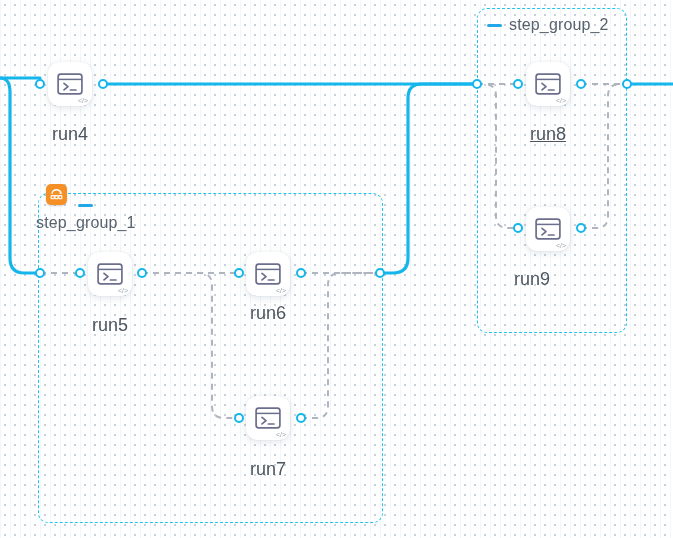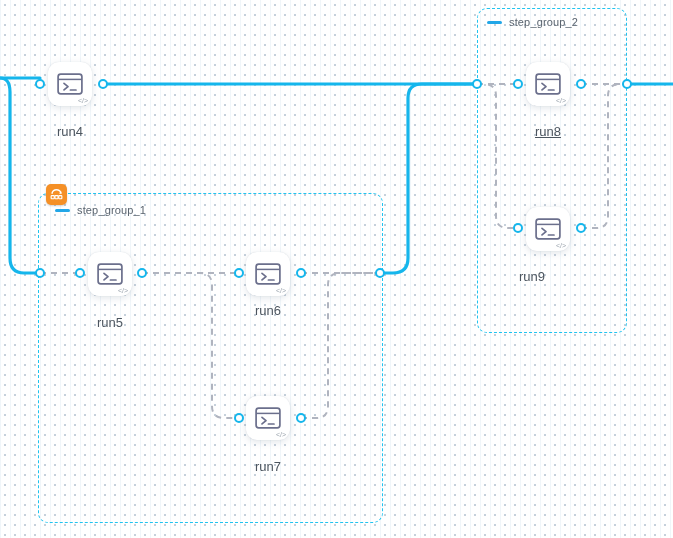--- a/index.html
+++ b/index.html
@@ -45,21 +45,21 @@
   }
   .collapse-dash {
     display: inline-block;
     width: 15px;
     height: 3px;
     border-radius: 2px;
     background: #22a7e8;
     flex: 0 0 auto;
   }
   .group-label {
-    font-size: 11px;
+    font-size: 16px;
     color: #59636e;
     letter-spacing: 0.15px;
     text-align: center;
   }
   .group-badge {
     position: absolute;
     width: 21px;
     height: 21px;
     border-radius: 5px;
     background: #f59026;
@@ -85,21 +85,21 @@
     position: absolute;
     right: 4px;
     bottom: 2px;
     font-size: 7px;
     color: #9aa3ad;
     line-height: 1;
     font-family: "Liberation Sans", sans-serif;
   }
   .node-label {
     position: absolute;
-    font-size: 13px;
+    font-size: 18px;
     color: #4c555f;
     text-align: center;
     white-space: nowrap;
     transform: translateX(-50%);
   }
   
   .port {
     position: absolute;
     width: 10px;
     height: 10px;
@@ -147,21 +147,21 @@
   <div class="group-badge" style="left:46px; top:184px;">
     <svg width="15" height="15" viewBox="0 0 16 16" aria-hidden="true">
       <path d="M3.2 6.6 A5 5 0 0 1 12.8 6.6" fill="none" stroke="#ffffff" stroke-width="1.5" stroke-linecap="round"></path>
       <path d="M12.9 4.2 L13.2 6.9 L10.6 7.0 Z" fill="#ffffff"></path>
       <rect x="2.3" y="9.2" width="3.3" height="3.3" rx="0.6" fill="none" stroke="#ffffff" stroke-width="1.2"></rect>
       <rect x="6.35" y="9.2" width="3.3" height="3.3" rx="0.6" fill="none" stroke="#ffffff" stroke-width="1.2"></rect>
       <rect x="10.4" y="9.2" width="3.3" height="3.3" rx="0.6" fill="none" stroke="#ffffff" stroke-width="1.2"></rect>
     </svg>
   </div>
 
-  <div class="group-header" style="left:55px; top:204px;">
+  <div class="group-header" style="left:36px; top:204px;flex-direction:column;">
     <span class="collapse-dash"></span>
     <span class="group-label">step_group_1</span>
   </div>
 
   <div class="group-header" style="left:487px; top:16px;">
     <span class="collapse-dash"></span>
     <span class="group-label">step_group_2</span>
   </div>
 
   <div class="node" style="left:48px; top:62px;">

